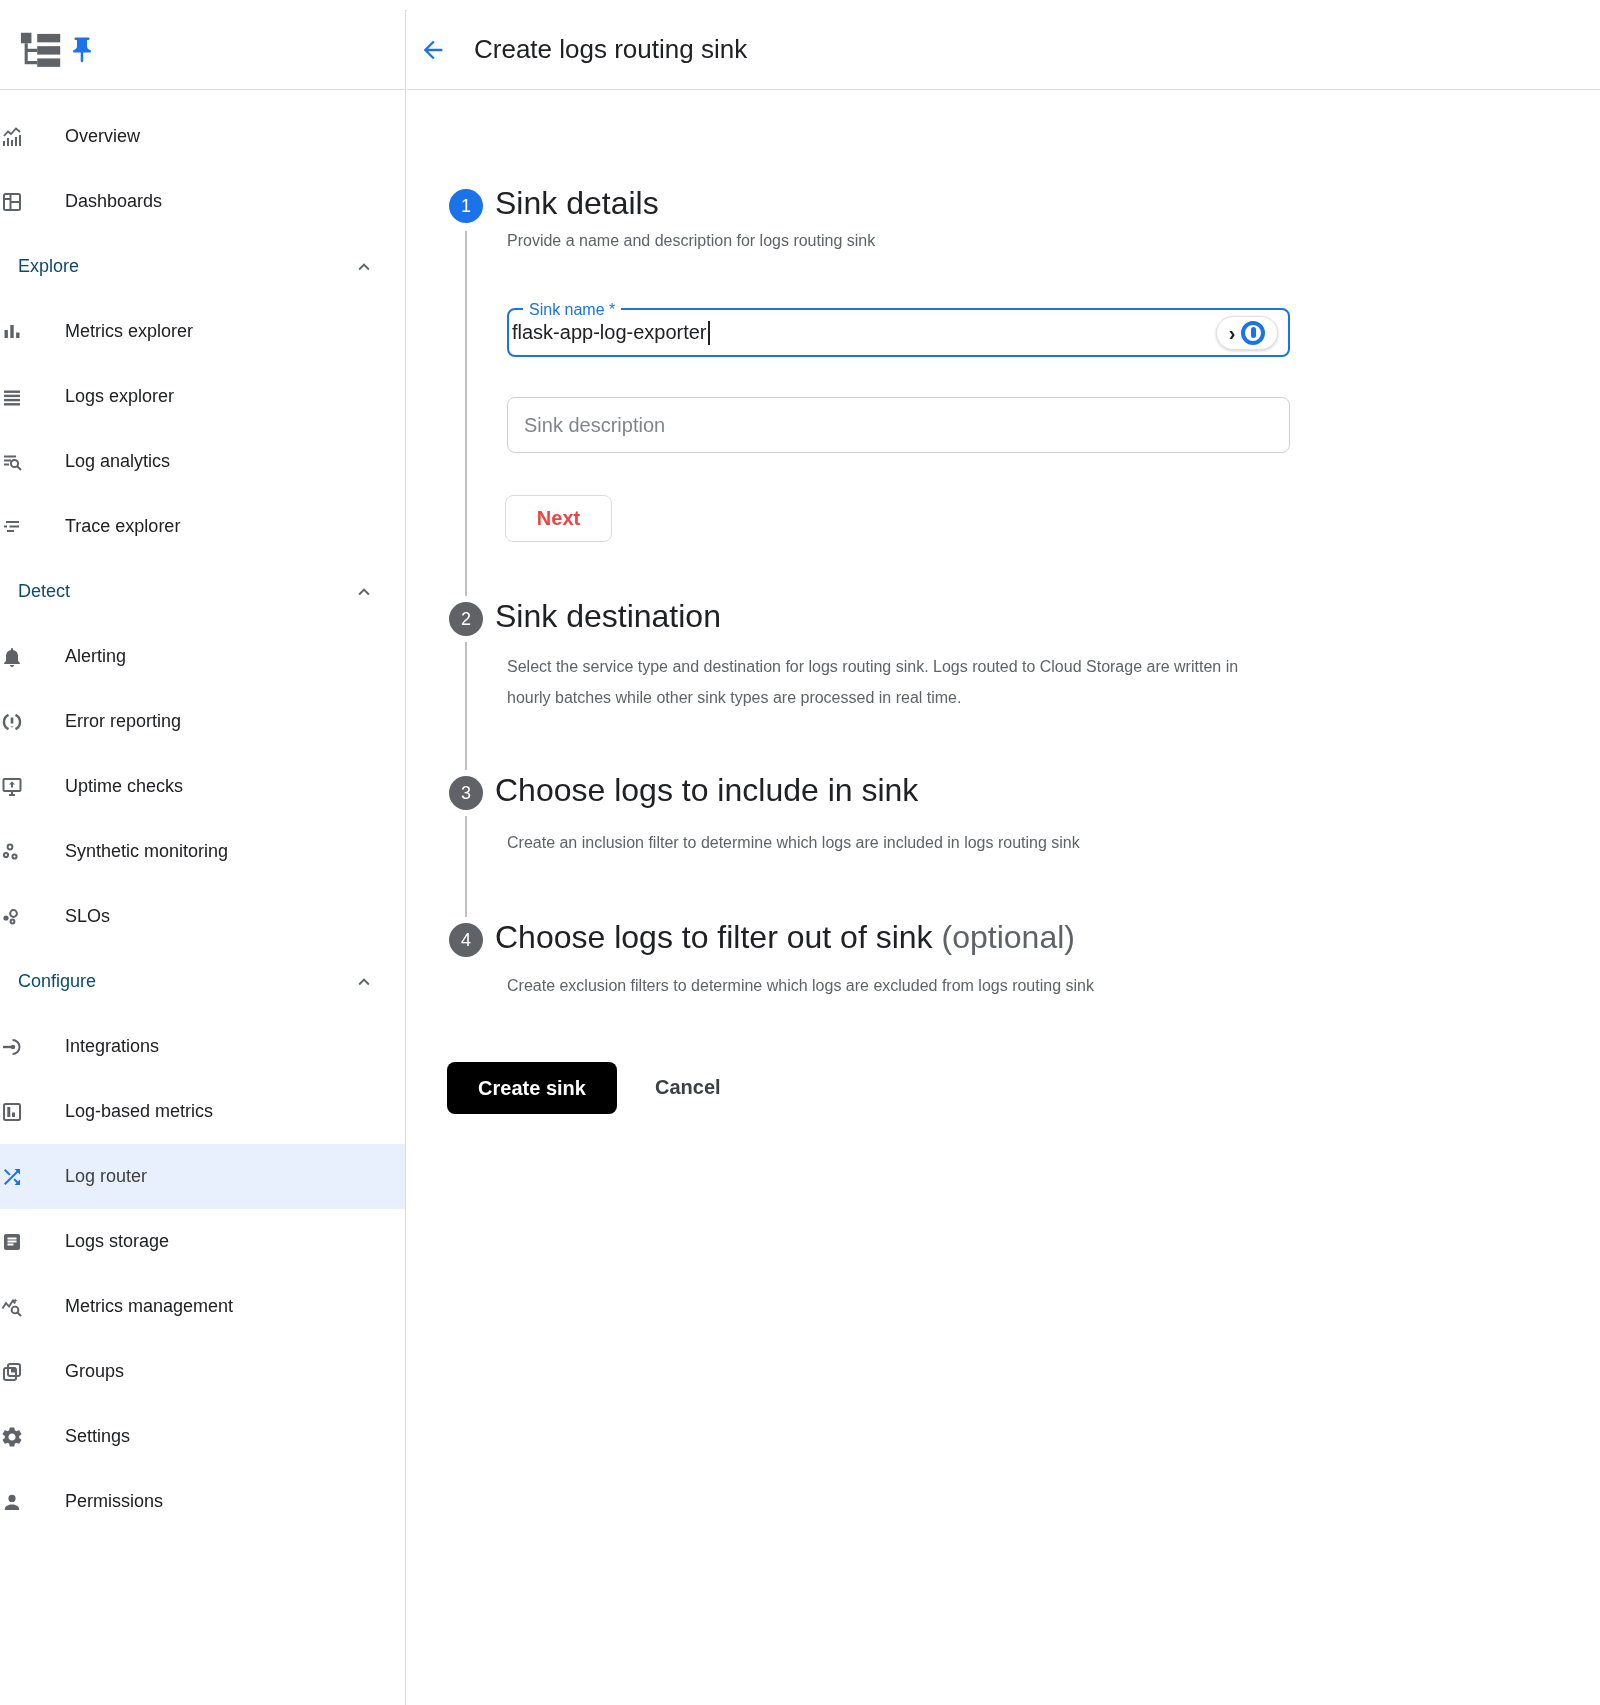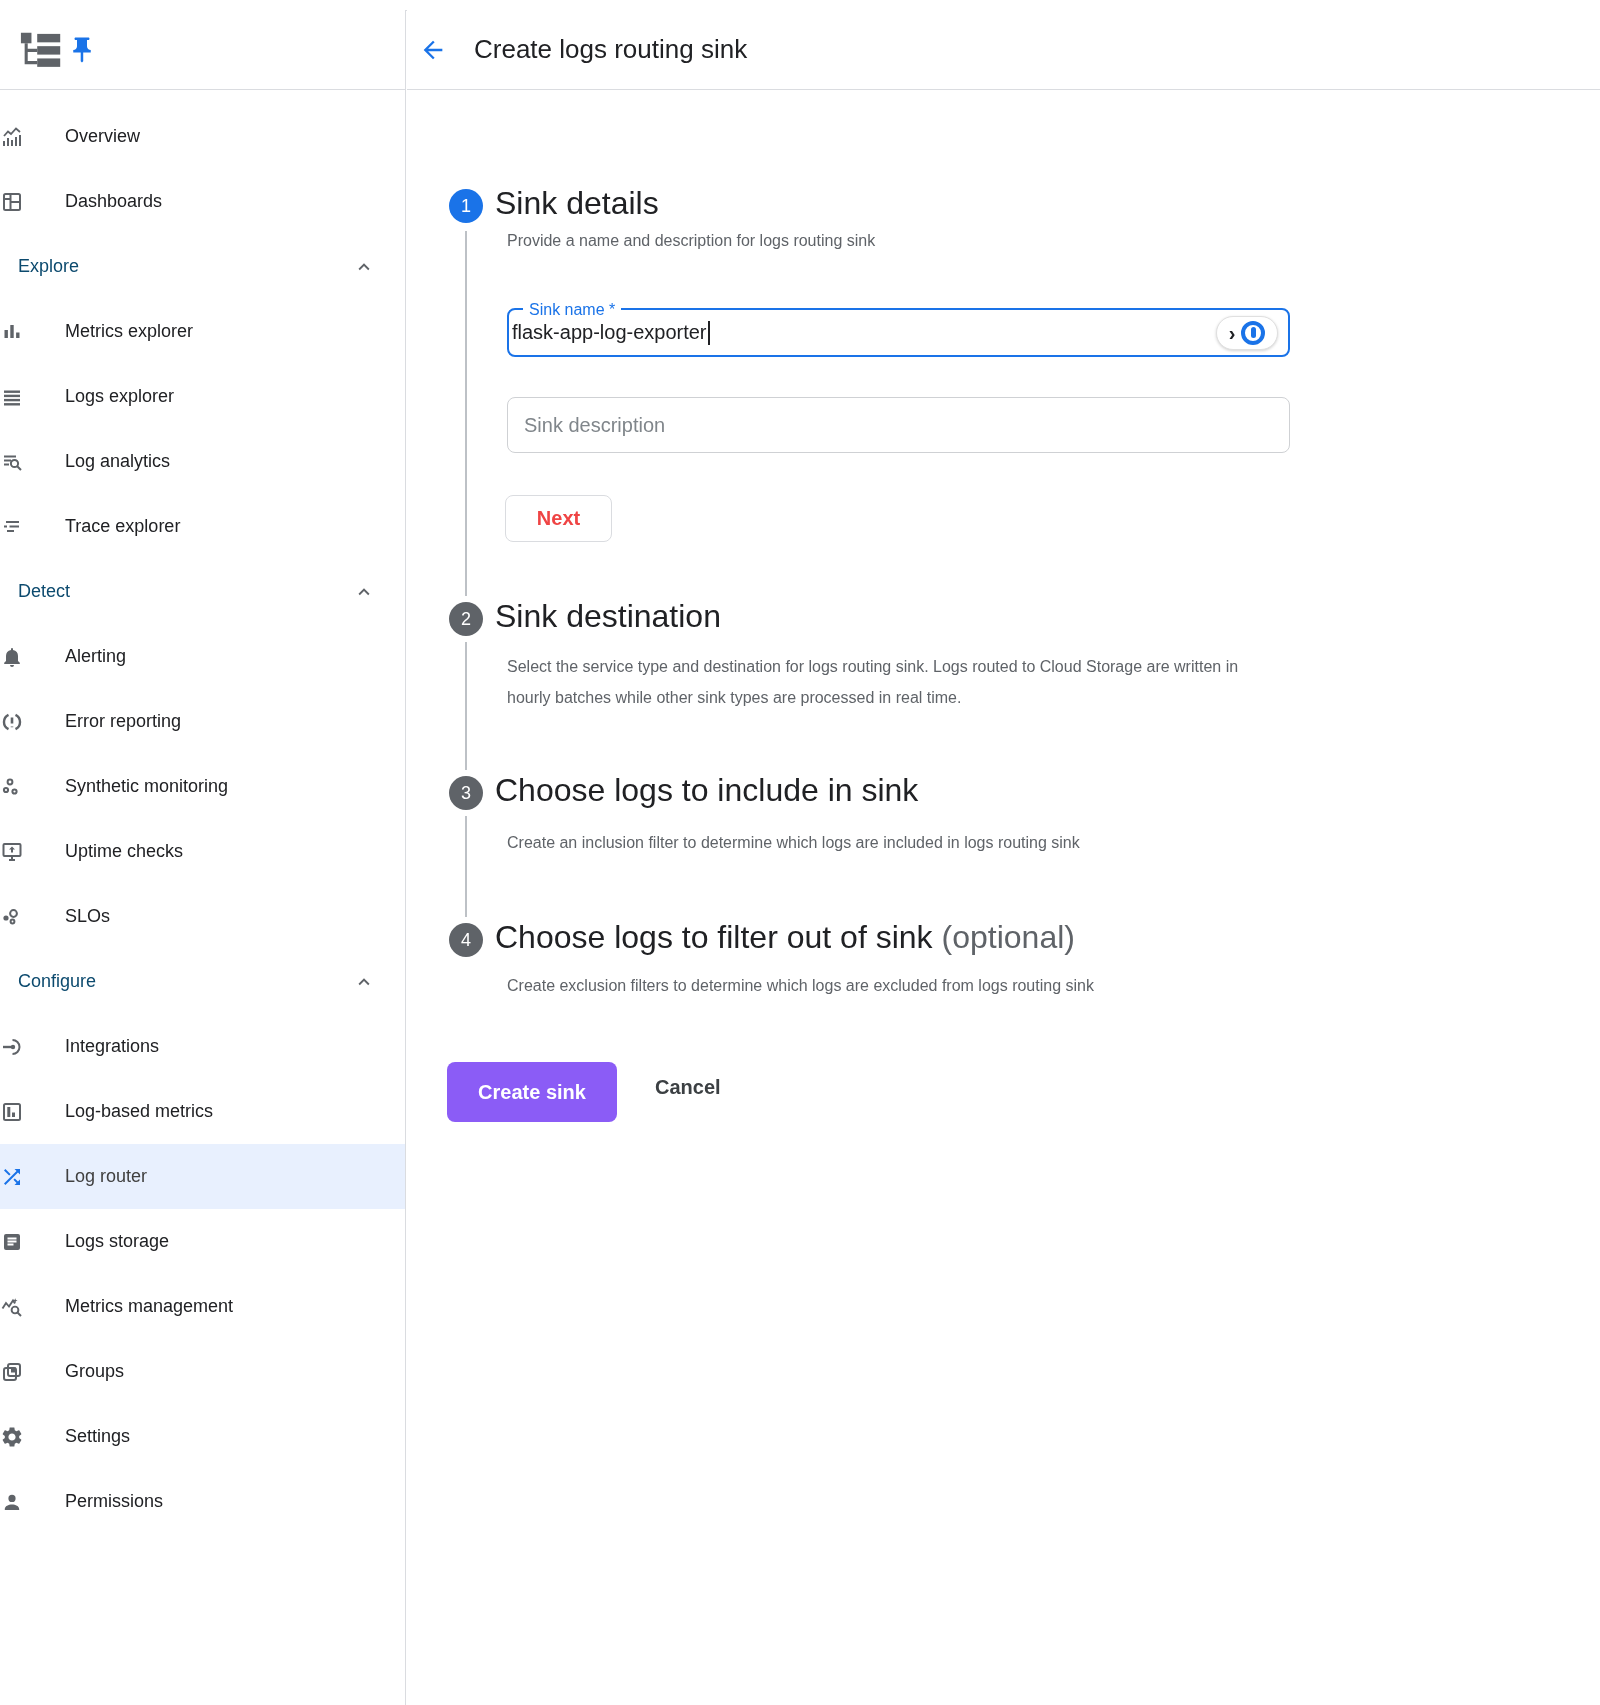--- a/index.html
+++ b/index.html
@@ -60,21 +60,21 @@
   .pw-bar { width:5px; height:11px; border-radius:3px; background:#1a73e8; }
 
   .field.desc { top:307px; height:56px; border:1px solid #cfd1d4; }
   .field.desc input { width:100%; height:100%; border:none; outline:none; background:transparent;
     font-family:inherit; font-size:20px; color:#202124; padding:0 16px; border-radius:8px; }
   .field.desc input::placeholder { color:#80868b; opacity:1; }
 
   .next-btn { position:absolute; left:98px; top:405px; width:107px; height:47px; background:#fff;
     border:1px solid #dadce0; border-radius:8px; color:#ef4444; font-size:20px; font-weight:bold;
     font-family:inherit; cursor:pointer; }
-  .create-btn { position:absolute; left:40px; top:972px; width:170px; height:60px; background:#8b5cf6;
+  .create-btn { position:absolute; left:40px; top:972px; width:170px; height:52px; background:#000000;
     border:none; border-radius:8px; color:#fff; font-size:20px; font-weight:bold; font-family:inherit; cursor:pointer; }
   .cancel-btn { position:absolute; left:248px; top:983px; height:28px; background:none; border:none;
     color:#3c4043; font-size:20px; font-weight:bold; font-family:inherit; cursor:pointer; }
 </style>
 </head>
 <body>
 
 <div class="page">
   <div class="topline"></div>
 
@@ -194,37 +194,37 @@
             <path d="M8.5 4.8a8 8 0 0 0 0 14.4M15.5 4.8a8 8 0 0 1 0 14.4"></path>
             <path d="M12 7.5v6M12 16.4v.8" stroke-width="2.6"></path>
           </svg>
         </span>
         <span class="nav-label">Error reporting</span>
       </div>
 
       <div class="nav-item">
         <span class="nav-icon">
           <svg class="icon-svg" width="24" height="24" viewBox="0 0 24 24" fill="none" stroke="#5f6368" stroke-width="2">
+            <rect x="3.5" y="4" width="17" height="12" rx="1"></rect>
+            <path d="M9 20h6M12 16v4"></path>
+            <path d="M12 6.5l3 3h-2v3h-2v-3H9z" fill="#5f6368" stroke="none"></path>
+          </svg>
+        </span>
+        <span class="nav-label">Uptime checks</span>
+      </div>
+
+      <div class="nav-item">
+        <span class="nav-icon">
+          <svg class="icon-svg" width="24" height="24" viewBox="0 0 24 24" fill="none" stroke="#5f6368" stroke-width="2">
             <circle cx="10" cy="7" r="2.4"></circle>
             <circle cx="6" cy="15" r="2.1"></circle>
             <circle cx="14.5" cy="16.5" r="2.1"></circle>
           </svg>
         </span>
         <span class="nav-label">Synthetic monitoring</span>
-      </div>
-
-      <div class="nav-item">
-        <span class="nav-icon">
-          <svg class="icon-svg" width="24" height="24" viewBox="0 0 24 24" fill="none" stroke="#5f6368" stroke-width="2">
-            <rect x="3.5" y="4" width="17" height="12" rx="1"></rect>
-            <path d="M9 20h6M12 16v4"></path>
-            <path d="M12 6.5l3 3h-2v3h-2v-3H9z" fill="#5f6368" stroke="none"></path>
-          </svg>
-        </span>
-        <span class="nav-label">Uptime checks</span>
       </div>
 
       <div class="nav-item">
         <span class="nav-icon">
           <svg class="icon-svg" width="24" height="24" viewBox="0 0 24 24" fill="none" stroke="#5f6368" stroke-width="2">
             <circle cx="6" cy="13" r="2.6" fill="#5f6368" stroke="none"></circle>
             <circle cx="13.5" cy="8.5" r="3.4"></circle>
             <circle cx="12.5" cy="16.5" r="1.9"></circle>
           </svg>
         </span>

